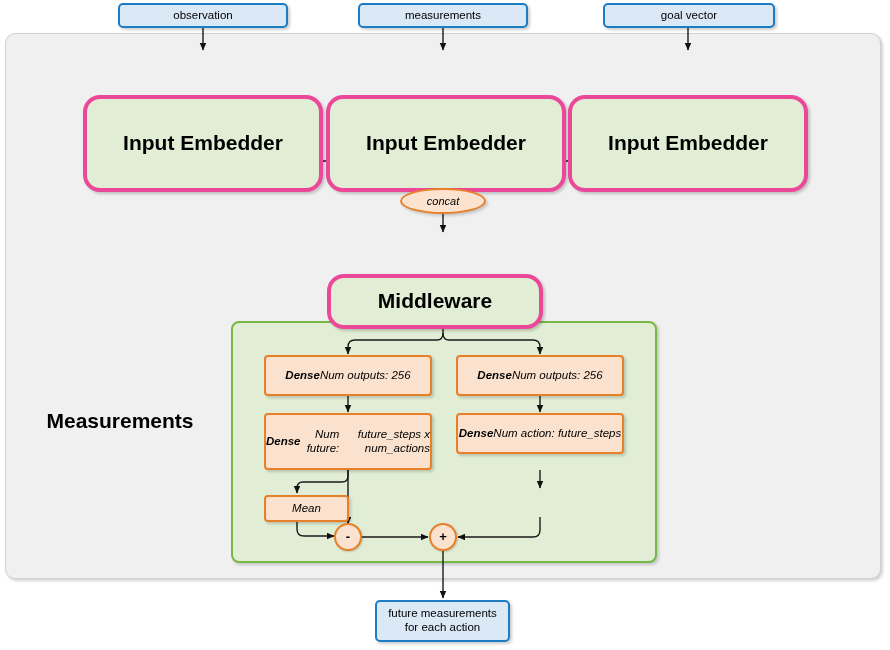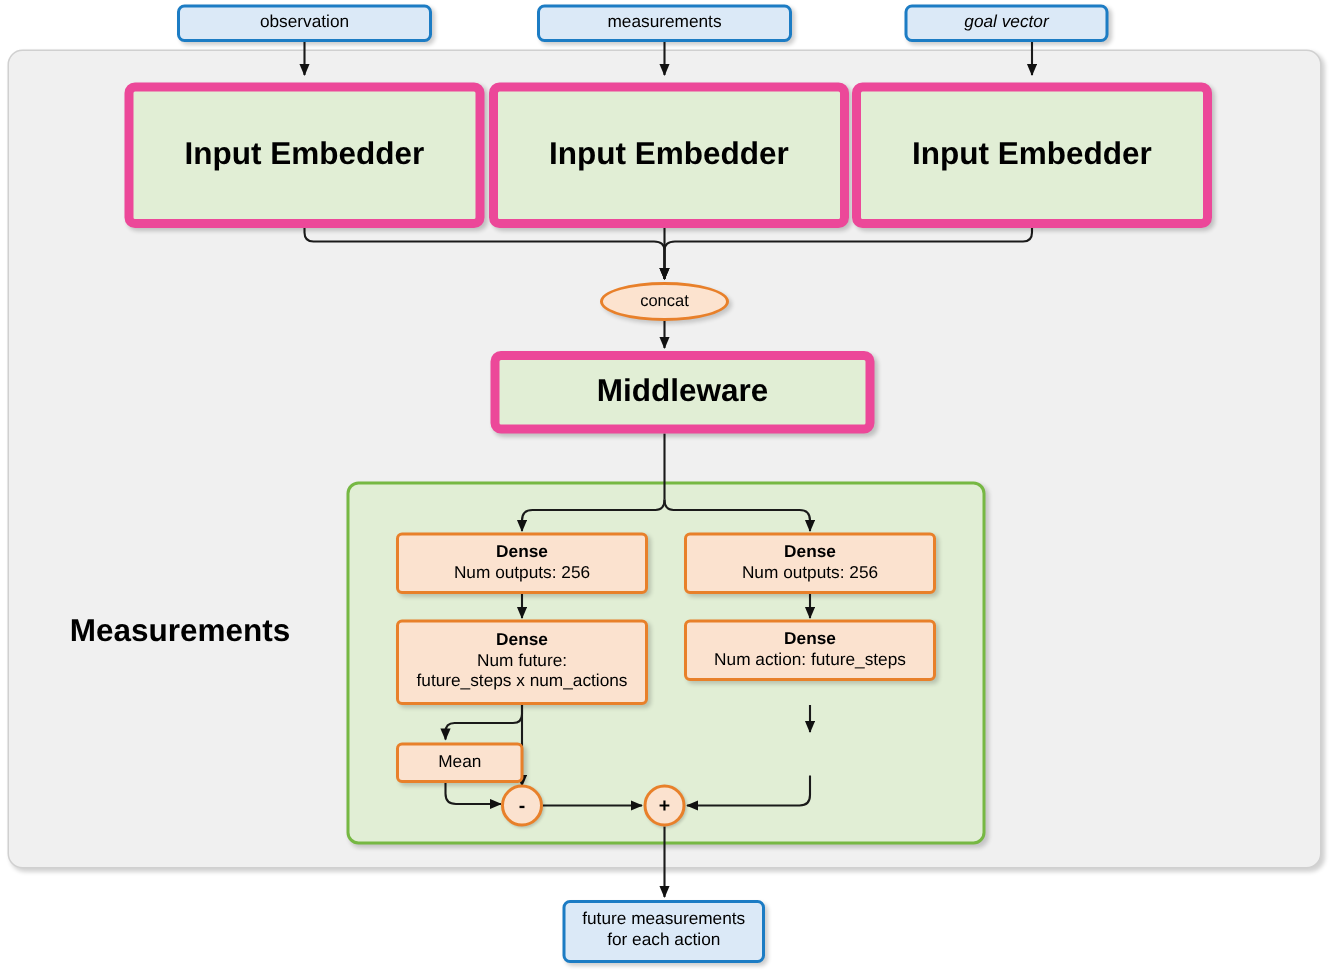--- a/index.html
+++ b/index.html
@@ -53,24 +53,25 @@
     border: 2px solid #1c7cc4;
     border-radius: 5px;
     color: #000000;
     font-size: 11.5px;
     box-shadow: 2px 2px 3px rgba(0,0,0,0.20);
   }
 
   
   .green-box {
     background: #e1eed5;
-    border: 6px solid #ec4899;
-    border-radius: 7px;
+    border: 4px solid #ec4899;
+    border-radius: 17px;
     color: #000000;
     box-shadow: 2px 2px 3px rgba(0,0,0,0.20);
+    margin-top: 40px;
   }
   .embedder {
     font-size: 21px;
     font-weight: bold;
   }
   .middleware {
     font-size: 21px;
     font-weight: bold;
   }
 
@@ -93,22 +94,23 @@
     line-height: 1.25;
   }
 
   
   .orange-box {
     background: #fbe2cf;
     border: 2px solid #e8802a;
     border-radius: 4px;
     color: #000000;
     font-size: 11.5px;
-    flex-direction: column;
-    box-shadow: 2px 2px 3px rgba(0,0,0,0.18);
+    flex-direction: row;
+    box-shadow: 2px 2px 3px rgba(0,0,0,0.18);
+    font-style: italic;
   }
   .orange-box .ttl {
     font-weight: bold;
   }
 
   
   .ellipse-node {
     background: #fce3cf;
     border: 2px solid #e8802a;
     border-radius: 50%;
@@ -185,39 +187,39 @@
       <path d="M443,551 L443,598" marker-end="url(#arrow)"></path>
     </g>
   </svg>
 
   <div class="node io-box" style="left:118px; top:3px; width:170px; height:25px;">
     <span>observation</span>
   </div>
   <div class="node io-box" style="left:358px; top:3px; width:170px; height:25px;">
     <span>measurements</span>
   </div>
-  <div class="node io-box" style="left:603px; top:3px; width:136px; height:25px;font-style:italic;">
+  <div class="node io-box" style="left:603px; top:3px; width:172px; height:25px;">
     <span>goal vector</span>
   </div>
 
   <div class="node green-box embedder" style="left:83px; top:55px; width:240px; height:97px;">
     <span>Input Embedder</span>
   </div>
   <div class="node green-box embedder" style="left:326px; top:55px; width:240px; height:97px;">
     <span>Input Embedder</span>
   </div>
   <div class="node green-box embedder" style="left:568px; top:55px; width:240px; height:97px;">
     <span>Input Embedder</span>
   </div>
 
-  <div class="node ellipse-node" style="left:400px; top:188px; width:86px; height:26px;">
+  <div class="node ellipse-node" style="left:400px; top:188px; width:86px; height:26px;font-style:italic;">
     <span>concat</span>
   </div>
 
-  <div class="node green-box middleware" style="left:327px; top:234px; width:256px; height:55px;">
+  <div class="node green-box middleware" style="left:327px; top:234px; width:216px; height:55px;">
     <span>Middleware</span>
   </div>
 
   <div class="node orange-box" style="left:264px; top:355px; width:168px; height:41px;">
     <span class="ttl">Dense</span>
     <span>Num outputs: 256</span>
   </div>
 
   <div class="node orange-box" style="left:264px; top:413px; width:168px; height:57px;">
     <span class="ttl">Dense</span>

